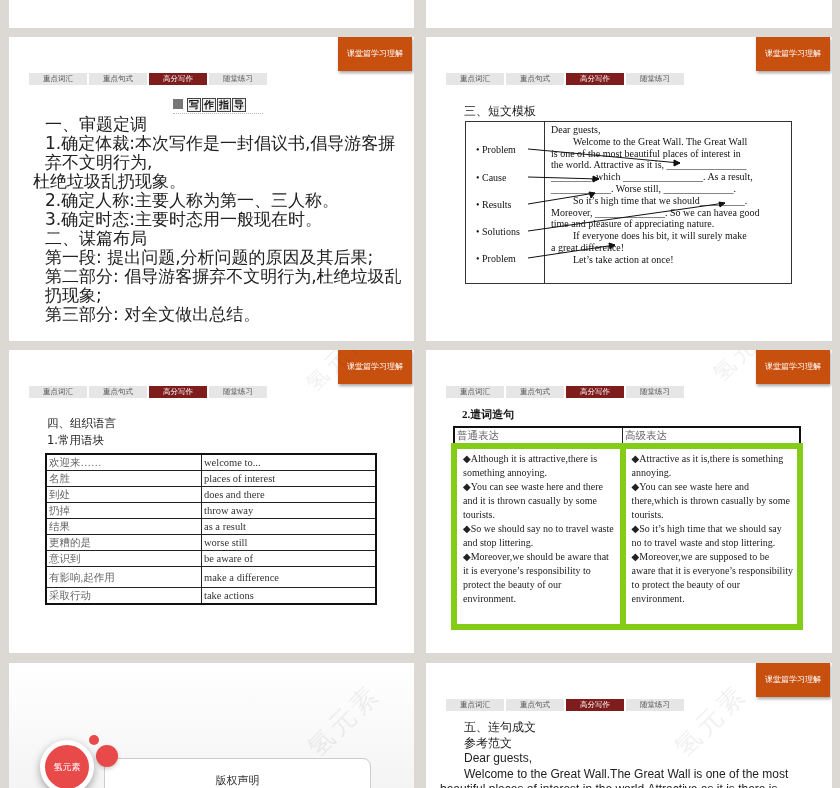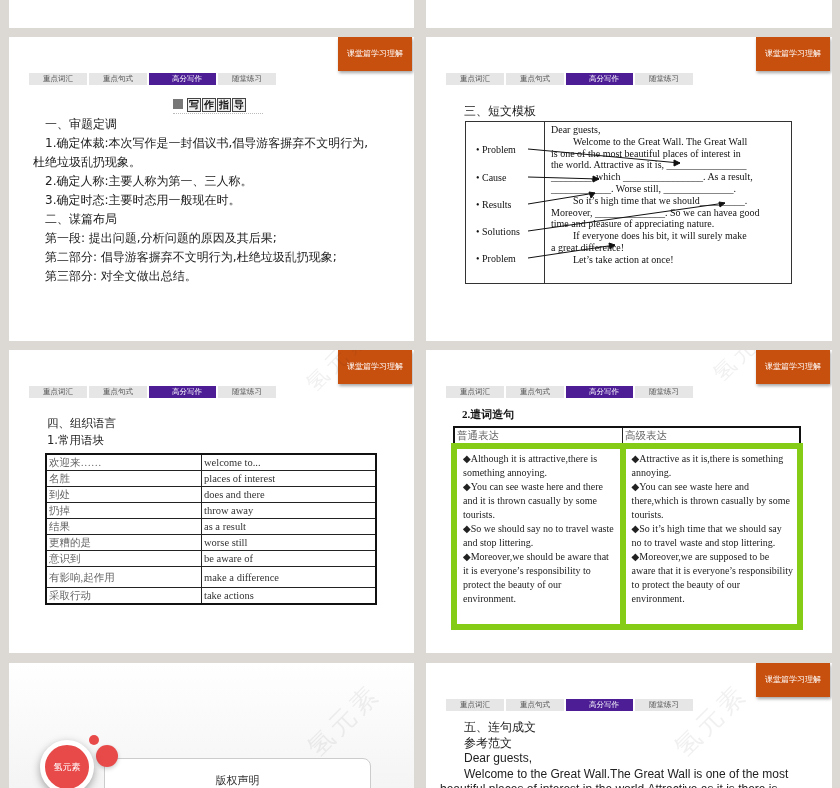--- a/index.html
+++ b/index.html
@@ -24,28 +24,28 @@
   .badge {
     position:absolute; right:2px; top:0; width:74px; height:34px;
     background:#c8500f; color:#fff; font-size:8px; line-height:34px; text-align:center;
     box-shadow:1px 2px 3px rgba(0,0,0,0.35);
   }
   .tabs { position:absolute; left:20px; top:36px; display:flex; }
   .tab {
     width:58px; height:12px; line-height:12px; font-size:7.5px; text-align:center;
     background:#e6e6e6; color:#555; margin-right:2px;
   }
-  .tab.active { background:#4c1d95; color:#fff;padding-left:9px; }
+  .tab.active { background:#7f1d1d; color:#fff; }
 
   .watermark {
     position:absolute; font-size:22px; color:rgba(0,0,0,0.06); transform:rotate(-45deg);
     letter-spacing:4px; pointer-events:none;
   }
 
-  .cn { font-family:"DejaVu Sans", sans-serif; font-size:12px; color:#222; line-height:19px; }
+  .cn { font-family:"DejaVu Sans", sans-serif; font-size:17px; color:#222; line-height:19px; }
   .serif { font-family:"Liberation Serif", "DejaVu Serif", serif; }
 
   
   .guide-title {
     position:absolute; left:156px; top:60px; font-size:12px; font-weight:bold; color:#111;
     border-bottom:1px dotted #bbb; padding-bottom:1px; width:90px;margin-left:8px;
   }
   .guide-title .sq { display:inline-block; width:10px; height:10px; background:#777; vertical-align:-1px; margin-right:4px; }
   .guide-title .ch { display:inline-block; border:1px solid #444; background:#eee; padding:0 1px; font-size:10px; line-height:12px; margin-right:1px; }
   .s2-body { position:absolute; left:24px; top:78px; width:370px; }

